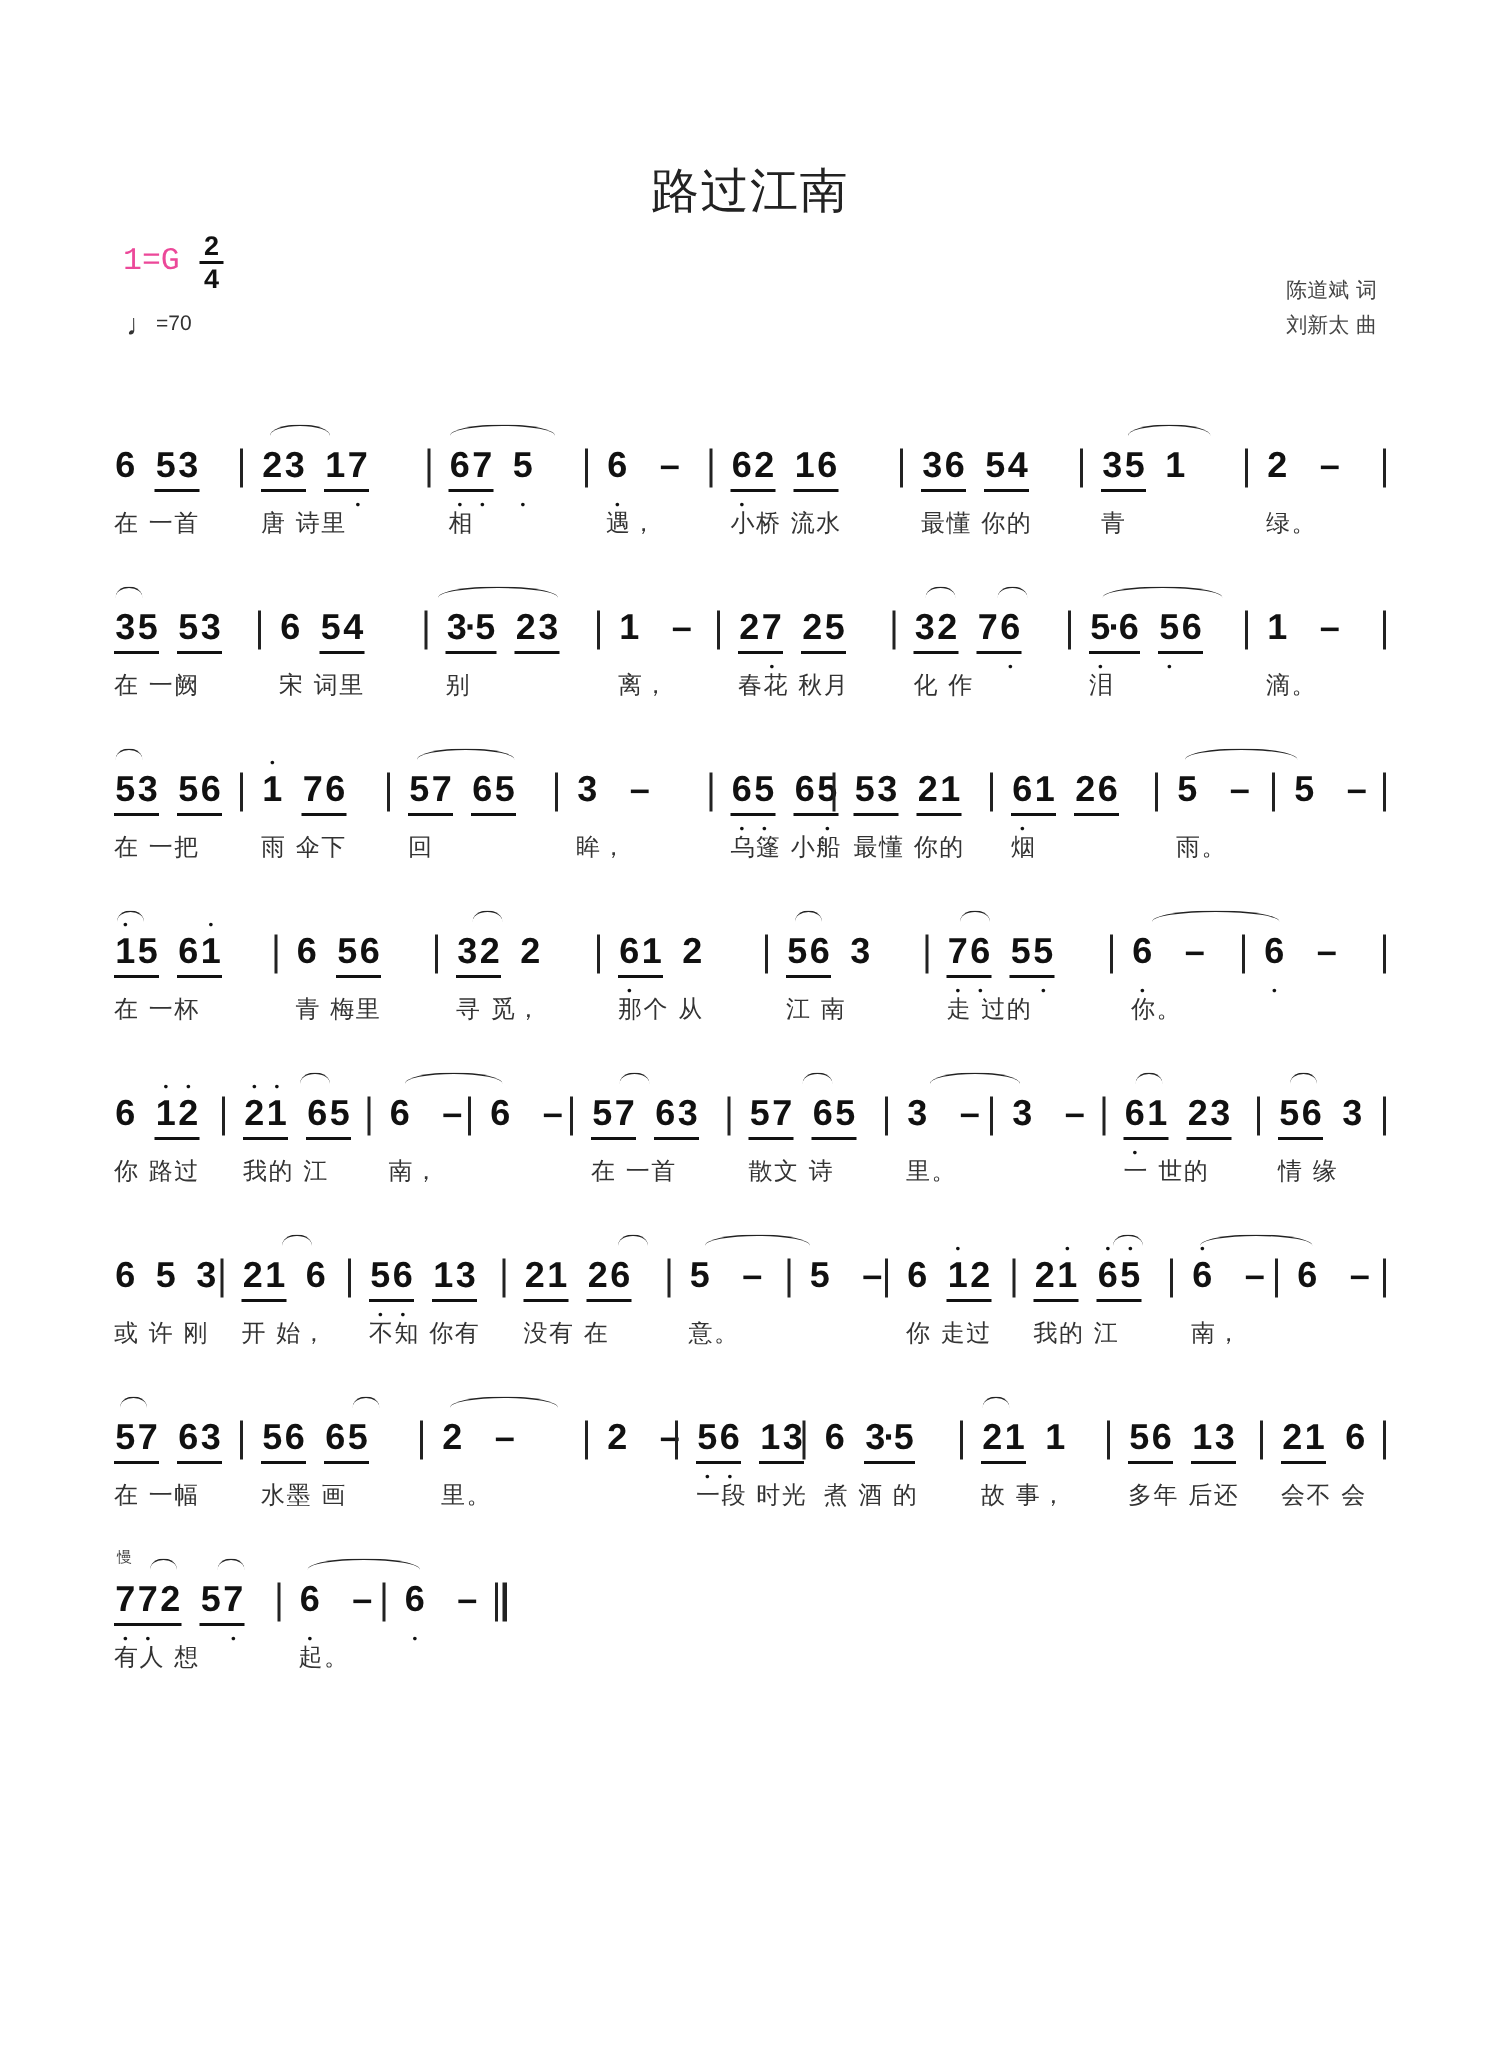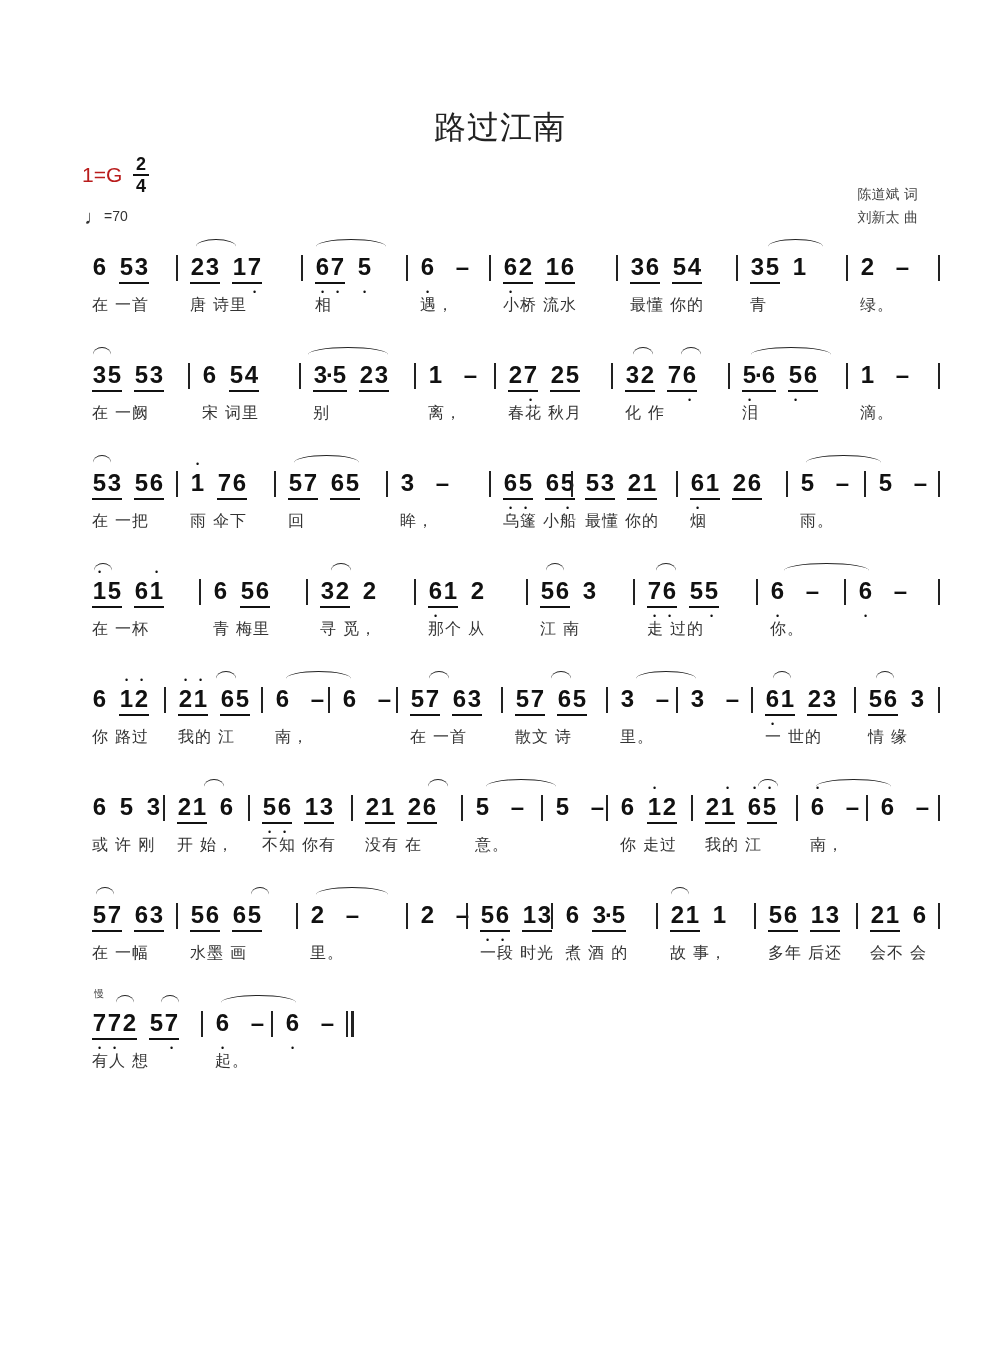--- a/index.html
+++ b/index.html
@@ -1,28 +1,28 @@
 <!DOCTYPE html>
 <html><head>
 <meta charset="utf-8">
 <style>
   html, body { margin:0; padding:0; background:#ffffff; }
   body { width:1000px; height:1365px; position:relative; overflow:hidden; color:#111; }
   .title { position:absolute; top:106px; left:0; width:1000px; text-align:center;
            font-family:"DejaVu Sans", sans-serif; font-size:32px; color:#222; letter-spacing:1px; }
-  .key { position:absolute; left:82px; top:163px; font-family:Liberation Sans, sans-serif; font-size:21px; color:#b91c1c; }
+  .key { position:absolute; left:82px; top:163px; font-family:Liberation Mono, monospace; font-size:21px; color:#ec4899; }
   .timesig { position:absolute; left:133px; top:155px; width:16px; text-align:center;
              font-family:"Liberation Sans", sans-serif; font-weight:bold; font-size:18px; line-height:18px; }
   .timesig .num { display:block; border-bottom:2px solid #111; padding-bottom:1px; }
   .timesig .den { display:block; padding-top:1px; }
   .tempo { position:absolute; left:84px; top:206px; font-family:"Liberation Sans", sans-serif; font-size:14px; color:#333; }
   .tempo .note-glyph { font-size:20px; vertical-align:-3px; }
   .credits { position:absolute; right:82px; top:183px; text-align:right;
              font-family:"DejaVu Serif", serif; font-size:14px; line-height:23px; color:#444; }
-  .row { position:absolute; left:16px; width:928px; height:100px; }
+  .row { position:absolute; left:0; width:928px; height:100px;margin-top:44px; }
   .m { position:absolute; top:0; height:100px; }
   .notes { position:absolute; top:8px; left:0; white-space:nowrap;
            font-family:"Liberation Sans", sans-serif; font-weight:bold; font-size:24px; }
   .grp { display:inline-block; position:relative; margin-right:12px; }
   .grp.u1 { border-bottom:2px solid #111; padding-bottom:1px; }
   .n { display:inline-block; position:relative; width:15px; text-align:center; }
   .n.lo::after { content:"•"; position:absolute; left:0; width:15px; bottom:-16px; font-size:9px; font-weight:normal; text-align:center; }
   .n.hi::before { content:"•"; position:absolute; left:0; width:15px; top:-10px; font-size:9px; font-weight:normal; text-align:center; }
   .dash { display:inline-block; width:15px; text-align:center; margin-left:8px; }
   .bar { position:absolute; top:10px; width:2px; height:26px; background:#222; }

